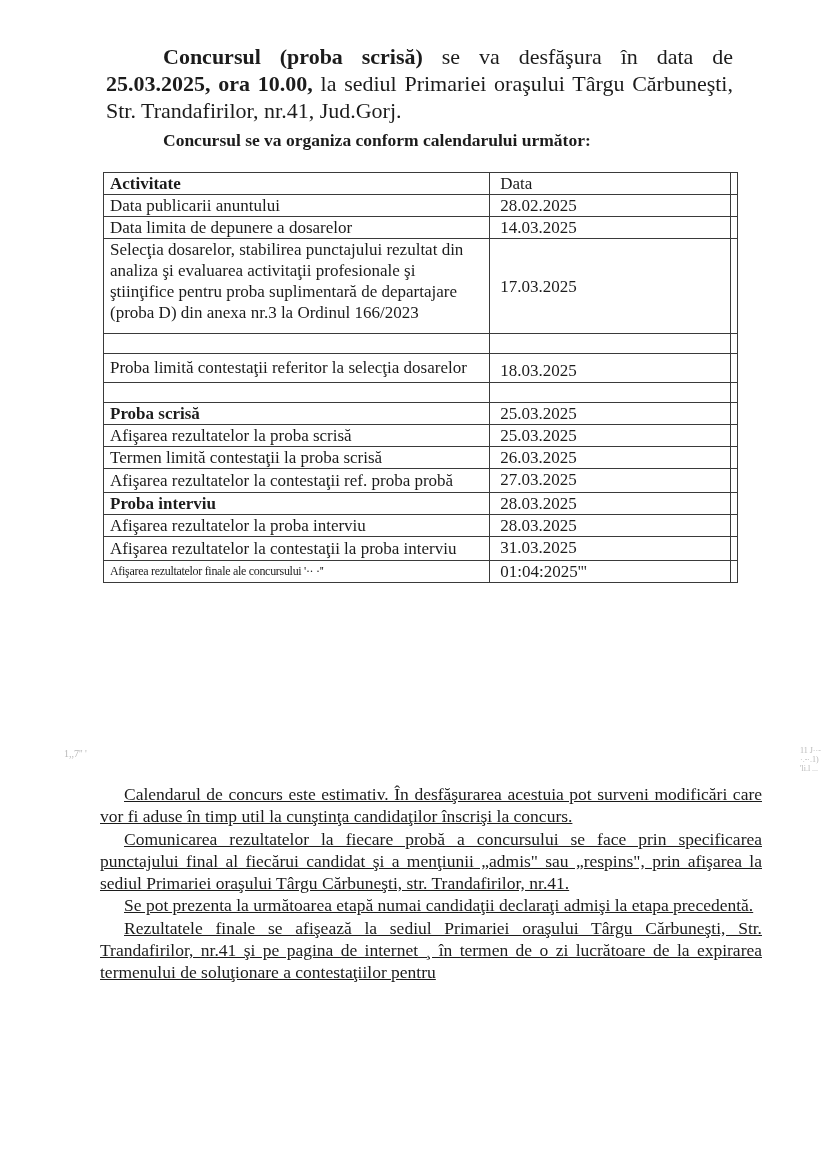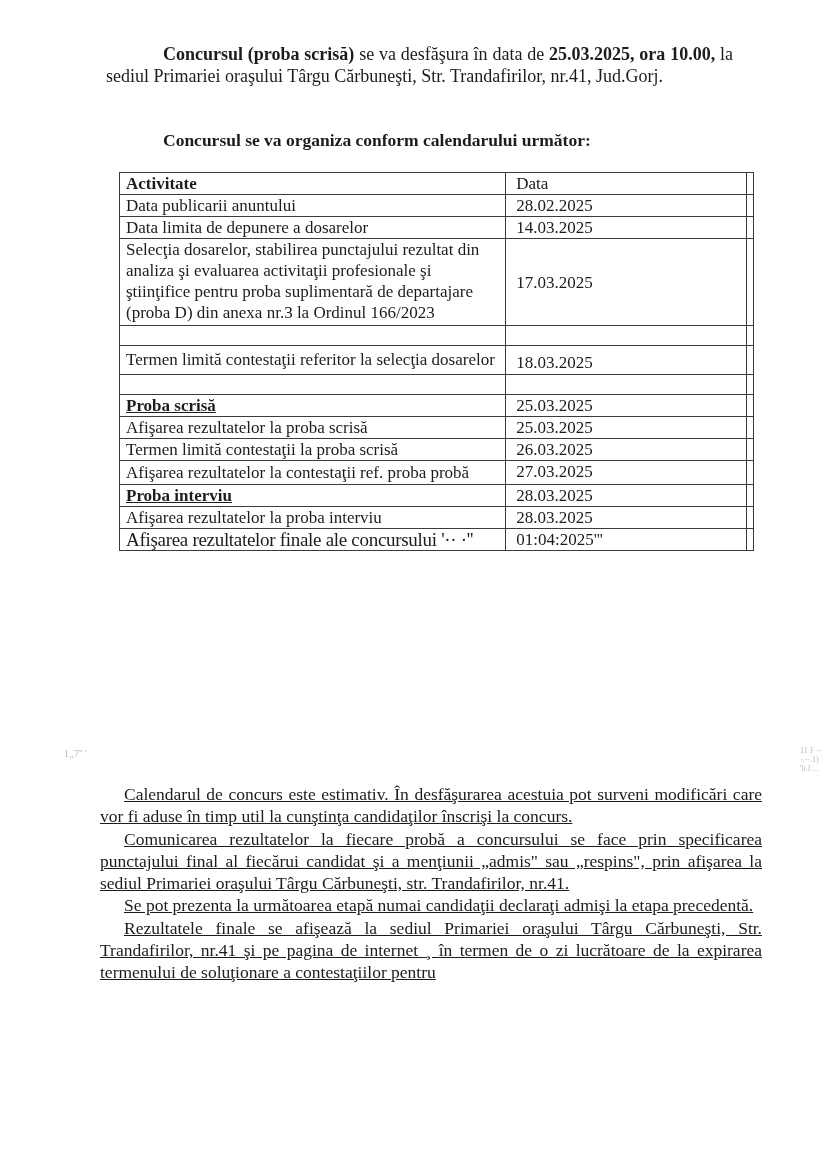--- a/index.html
+++ b/index.html
@@ -1,39 +1,39 @@
 <!DOCTYPE html>
 <html><head>
 <meta charset="utf-8">
 <style>
   html, body { margin: 0; padding: 0; background: #ffffff; }
   body {
     width: 826px; height: 1169px; position: relative; overflow: hidden;
     font-family: "Liberation Serif", serif; color: #1c1c1c;
   }
-  .para { position: absolute; font-size: 18px; line-height: 22px; text-align: justify; }
+  .para { position: absolute; font-size: 22px; line-height: 27px; text-align: justify; }
   .p1 { left: 106px; top: 43px; width: 627px; }
   .p1 .indent { display: inline-block; width: 57px; }
   .heading { position: absolute; left: 163px; top: 130px; font-size: 17.5px; font-weight: bold; text-align: right; }
   b { font-weight: bold; }
 
   table.cal {
     position: absolute; left: 103px; top: 172px; width: 635px;
-    border-collapse: collapse; font-size: 17px; line-height: 21px; margin-left: 16px;
+    border-collapse: collapse; font-size: 17px; line-height: 21px;
   }
   table.cal td {
     border: 1.3px solid #3a3a3a; padding: 0 6px; vertical-align: top;
   }
   table.cal td.c1 { width: 372px; }
   table.cal td.c2 { width: 223px; padding-left: 10px; }
   table.cal td.c3 { width: 6px; padding: 0; }
   table.cal td.just { text-align: justify; text-align-last: left; }
   table.cal td.mid { vertical-align: middle; }
   table.cal tr.blank td { height: 19px; }
-  table.cal tr.boldrow td.c1 { font-weight: bold; text-decoration: underline; }
+  table.cal tr.boldrow td.c1 { font-weight: bold; }
 
   .scan-mark { position: absolute; font-size: 10px; color: #b8b8b8; margin-left: 26px; }
   .scan-left { left: 38px; top: 748px; }
   .scan-right { left: 774px; top: 746px; font-size: 8px; }
 
   .body2 { position: absolute; left: 100px; top: 783px; width: 662px; font-size: 17.5px; line-height: 22.3px; text-decoration: underline; }
   .body2 p { margin: 0; text-align: justify; }
   .body2 p .ind { display: inline-block; width: 24px; }
 </style>
 </head>
@@ -54,31 +54,31 @@
     <td class="c1">Data publicarii anuntului</td>
     <td class="c2">28.02.2025</td>
     <td class="c3"></td>
   </tr>
   <tr>
     <td class="c1">Data limita de depunere a dosarelor</td>
     <td class="c2">14.03.2025</td>
     <td class="c3"></td>
   </tr>
   <tr>
-    <td class="c1" style="padding-bottom:2px;">Selecţia dosarelor, stabilirea punctajului rezultat din analiza şi evaluarea activitaţii profesionale şi ştiinţifice pentru proba suplimentară de departajare (proba D) din anexa nr.3 la Ordinul 166/2023</td>
+    <td class="c1" style="padding-bottom:10px;">Selecţia dosarelor, stabilirea punctajului rezultat din analiza şi evaluarea activitaţii profesionale şi ştiinţifice pentru proba suplimentară de departajare (proba D) din anexa nr.3 la Ordinul 166/2023</td>
     <td class="c2 mid">17.03.2025</td>
     <td class="c3"></td>
   </tr>
   <tr class="blank">
     <td class="c1"></td>
     <td class="c2"></td>
     <td class="c3"></td>
   </tr>
   <tr>
-    <td class="c1 just" style="line-height:24px; padding-top:2px; padding-bottom:2px;">Termen limită contestaţii referitor la selecţia dosarelor</td>
+    <td class="c1 just" style="line-height:24px; padding-top:2px; padding-bottom:2px;">Proba limită contestaţii referitor la selecţia dosarelor</td>
     <td class="c2" style="padding-top:6px;">18.03.2025</td>
     <td class="c3"></td>
   </tr>
   <tr class="blank">
     <td class="c1"></td>
     <td class="c2"></td>
     <td class="c3"></td>
   </tr>
   <tr class="boldrow">
     <td class="c1">Proba scrisă</td>
@@ -104,21 +104,26 @@
     <td class="c1">Proba  interviu</td>
     <td class="c2">28.03.2025</td>
     <td class="c3"></td>
   </tr>
   <tr>
     <td class="c1">Afişarea rezultatelor la proba interviu</td>
     <td class="c2">28.03.2025</td>
     <td class="c3"></td>
   </tr>
   <tr>
-    <td class="c1" style="font-size:19px; letter-spacing:-0.3px;">Afişarea rezultatelor finale ale concursului '·· ·''</td>
+    <td class="c1 just" style="line-height:23px;">Afişarea rezultatelor  la contestaţii  la proba interviu</td>
+    <td class="c2">31.03.2025</td>
+    <td class="c3"></td>
+  </tr>
+  <tr>
+    <td class="c1" style="font-size:12px; letter-spacing:-0.3px;">Afişarea rezultatelor finale ale concursului '·· ·''</td>
     <td class="c2">01:04:2025'''</td>
     <td class="c3"></td>
   </tr>
 </tbody>
   </table>
 
 <div class="scan-mark scan-left">1,,7''  '</div>
 <div class="scan-mark scan-right">11 J··-·.-·.1) 'li.l ...</div>
 
 <div class="body2">

